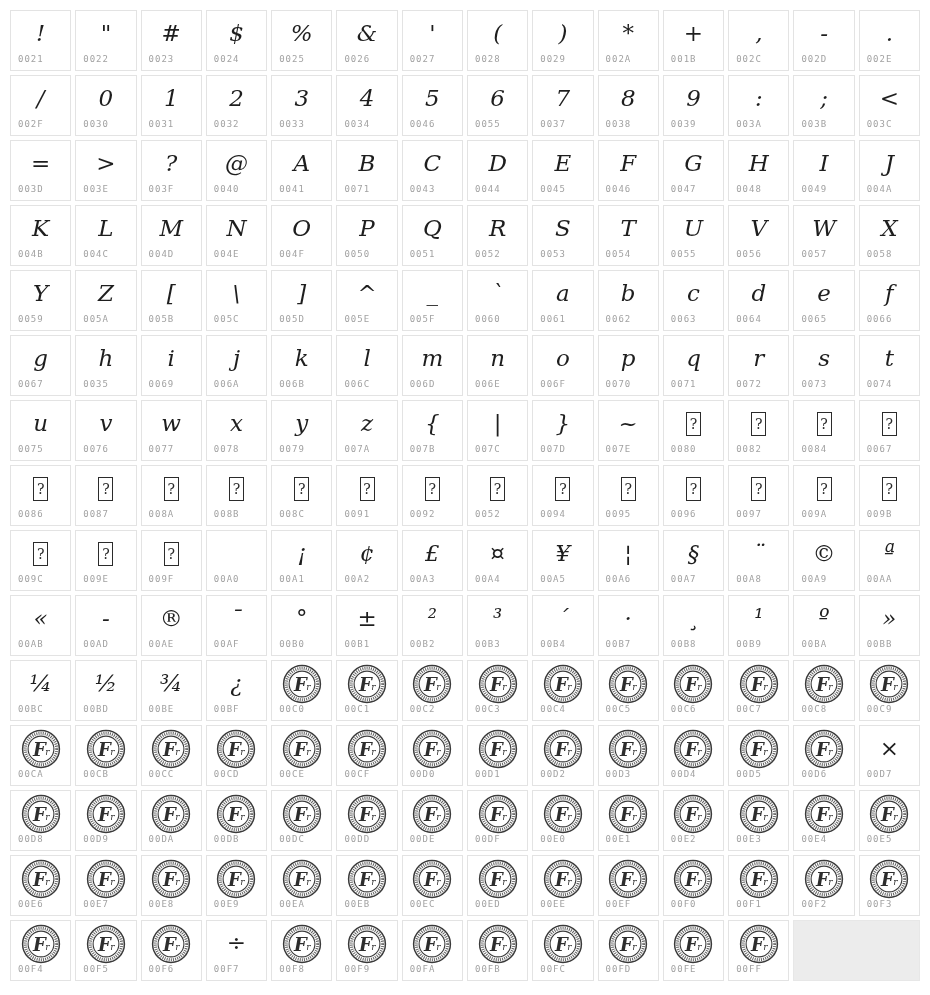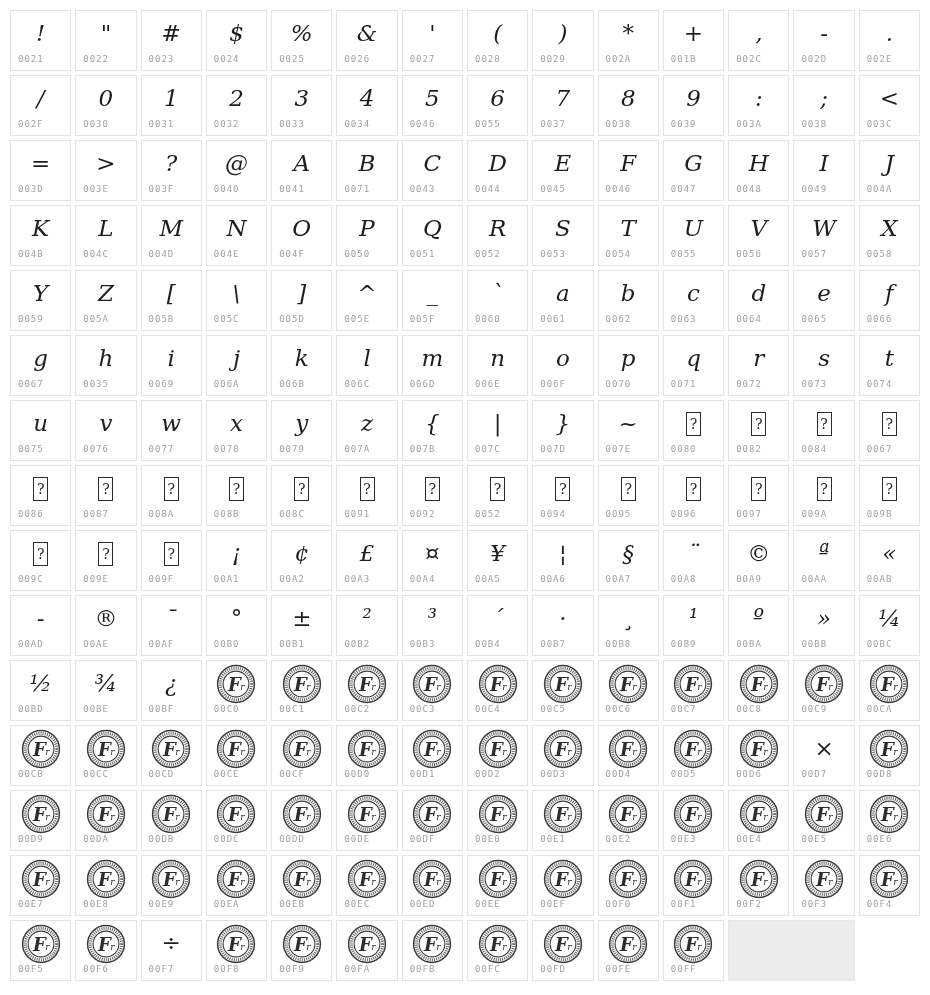--- a/index.html
+++ b/index.html
@@ -559,20 +559,24 @@
       </div>
     <div class="code">009E</div>
   </div>
     <div class="cell">
     <div class="glyph">
         <span class="notdef">?</span>
       </div>
     <div class="code">009F</div>
   </div>
     <div class="cell">
+    <div class="glyph"></div>
+    <div class="code">00A0</div>
+  </div>
+    <div class="cell">
     <div class="glyph">¡</div>
     <div class="code">00A1</div>
   </div>
     <div class="cell">
     <div class="glyph">¢</div>
     <div class="code">00A2</div>
   </div>
     <div class="cell">
     <div class="glyph">£</div>
     <div class="code">00A3</div>

